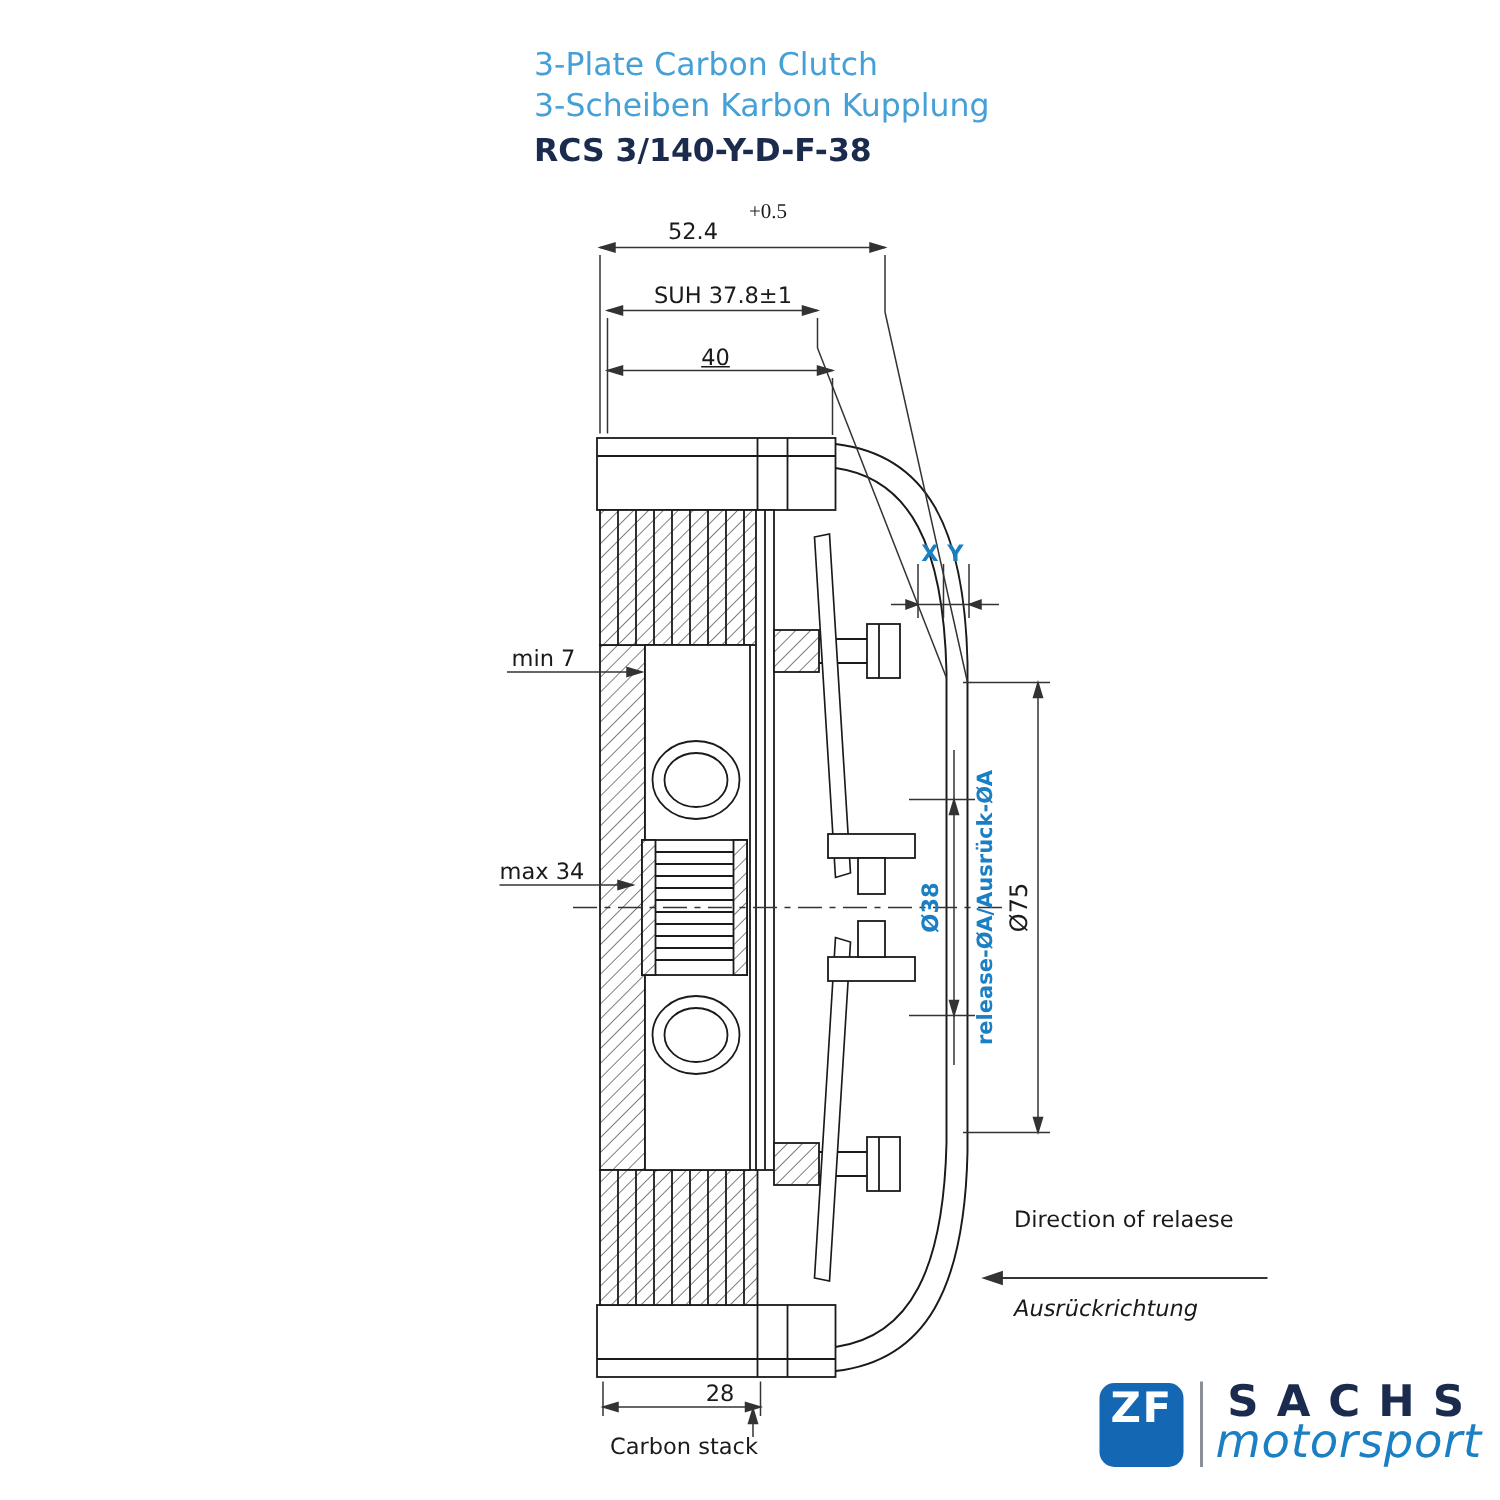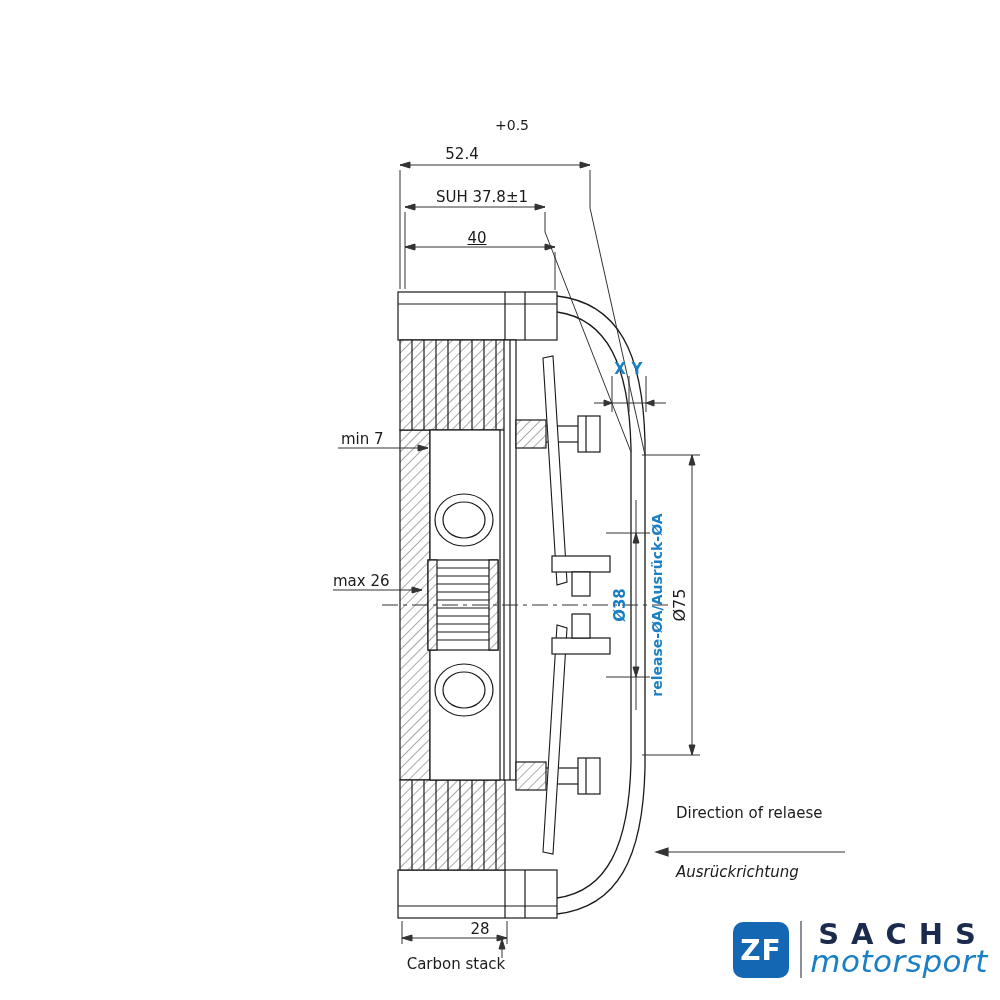--- a/index.html
+++ b/index.html
@@ -17,21 +17,21 @@
   .ctr { transform:translate(-50%,-50%); }
   .vlbl { position:absolute; font-size:15px; white-space:nowrap;
           transform:translate(-50%,-50%) rotate(-90deg); color:#1a1a1a; }
   .blue { color:#1b7fc4; font-weight:bold; }
   .small { font-size:14px; }
   .big { font-size:16px; }
   .ital { font-style:italic;margin-top:34px; }
 
   .zf-box { position:absolute; left:733px; top:922px; width:56px; height:56px;
             background:#1467b3; border-radius:10px; display:flex;
-            align-items:center; justify-content:center; }
+            justify-content:center; }
   .zf-box span { color:#ffffff; font-size:28px; font-weight:bold; letter-spacing:1px; }
   .brand-divider { position:absolute; left:800px; top:921px; width:2px; height:57px; background:#8a8f98; }
   .sachs { position:absolute; right:12px; top:917px; font-size:29px; font-weight:bold;
            letter-spacing:12px; color:#1b2b4e; }
   .motorsport { position:absolute; right:12px; top:943px; font-size:31px; font-weight:normal;
                 font-style:italic; color:#1b7fc4; letter-spacing:0.5px; }
 </style>
 </head>
 <body>
 
@@ -213,29 +213,34 @@
       <line x1="502" y1="958" x2="502" y2="941"></line>
       <polygon points="502,939 499,949 505,949"></polygon>
     </g>
 
     <g stroke="#333333" fill="#333333" stroke-width="1.2">
       <line x1="658" y1="852" x2="845" y2="852"></line>
       <polygon points="656,852 668,848 668,856"></polygon>
     </g>
   </svg>
 
-
-  <div class="lbl ctr small" style="left:512px; top:125px;">+0.5</div>
+  <div class="title-block">
+    <div class="title-line">3-Plate Carbon Clutch</div>
+    <div class="title-line">3-Scheiben Karbon Kupplung</div>
+    <div class="model-line">RCS 3/140-Y-D-F-38</div>
+  </div>
+
+  <div class="lbl ctr small" style="left:512px; top:142px;font-family:Liberation Serif, serif;">+0.5</div>
   <div class="lbl ctr" style="left:462px; top:154px;">52.4</div>
   <div class="lbl ctr" style="left:482px; top:197px;">SUH 37.8±1</div>
   <div class="lbl ctr" style="left:477px; top:238px;text-decoration:underline;">40</div>
   <div class="lbl ctr blue" style="left:620px; top:369px;">X</div>
   <div class="lbl ctr blue" style="left:637px; top:369px;">Y</div>
   <div class="lbl" style="left:341px; top:430px;">min 7</div>
-  <div class="lbl" style="left:333px; top:572px;">max 26</div>
+  <div class="lbl" style="left:333px; top:572px;">max 34</div>
   <div class="vlbl blue" style="left:620px; top:605px;">Ø38</div>
   <div class="vlbl blue small" style="left:657px; top:605px;">release-ØA/Ausrück-ØA</div>
   <div class="vlbl big" style="left:679px; top:605px;">Ø75</div>
   <div class="lbl ctr" style="left:452px; top:929px;margin-left:28px;">28</div>
   <div class="lbl ctr" style="left:456px; top:964px;">Carbon stack</div>
 
   <div class="lbl" style="left:676px; top:804px;">Direction of relaese</div>
   <div class="lbl ital" style="left:676px; top:829px;">Ausrückrichtung</div>
 
   <div class="zf-box">

